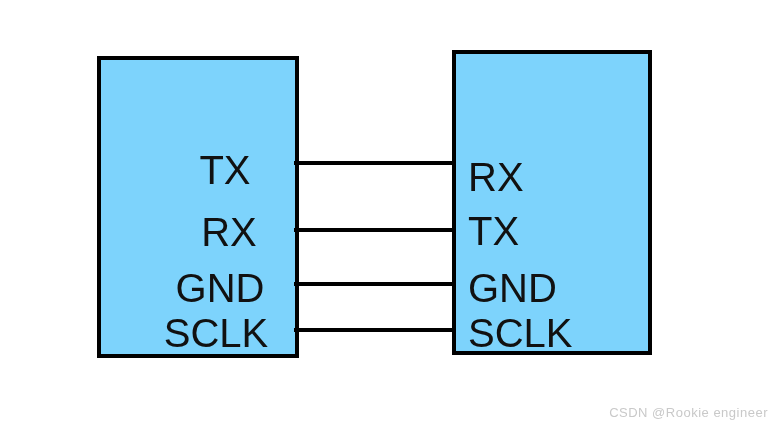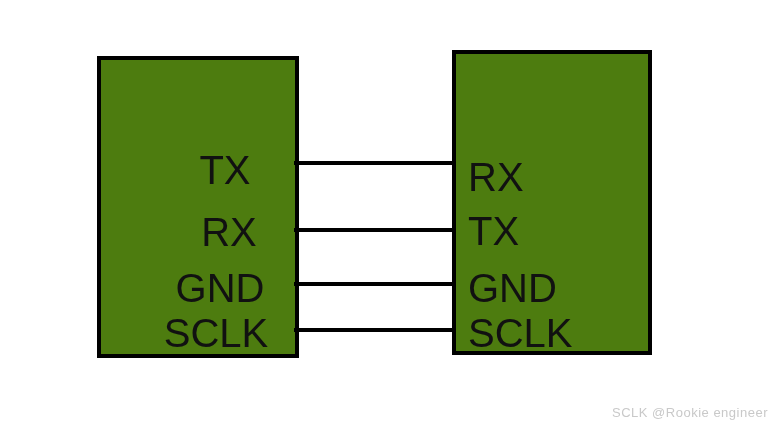--- a/index.html
+++ b/index.html
@@ -11,21 +11,21 @@
     position: relative;
     width: 773px;
     height: 428px;
     background: #ffffff;
     overflow: hidden;
     font-family: "Liberation Sans", "DejaVu Sans", sans-serif;
   }
   .device {
     position: absolute;
     border: 4px solid #000000;
-    background: #4d7c0f;
+    background: #7dd3fc;
     box-sizing: border-box;
     text-align: right;
   }
   .device-left {
     left: 97px;
     top: 56px;
     width: 202px;
     height: 302px;
   }
   .device-right {
@@ -96,15 +96,15 @@
   <div class="wire wire-2"></div>
   <div class="wire wire-3"></div>
 
   <div class="device device-right">
     <span class="pin pin-right pin-r0">RX</span>
     <span class="pin pin-right pin-r1">TX</span>
     <span class="pin pin-right pin-r2">GND</span>
     <span class="pin pin-right pin-r3">SCLK</span>
   </div>
 
-  <div class="watermark">SCLK @Rookie engineer</div>
+  <div class="watermark">CSDN @Rookie engineer</div>
 
 </div>
 
 </body></html>

